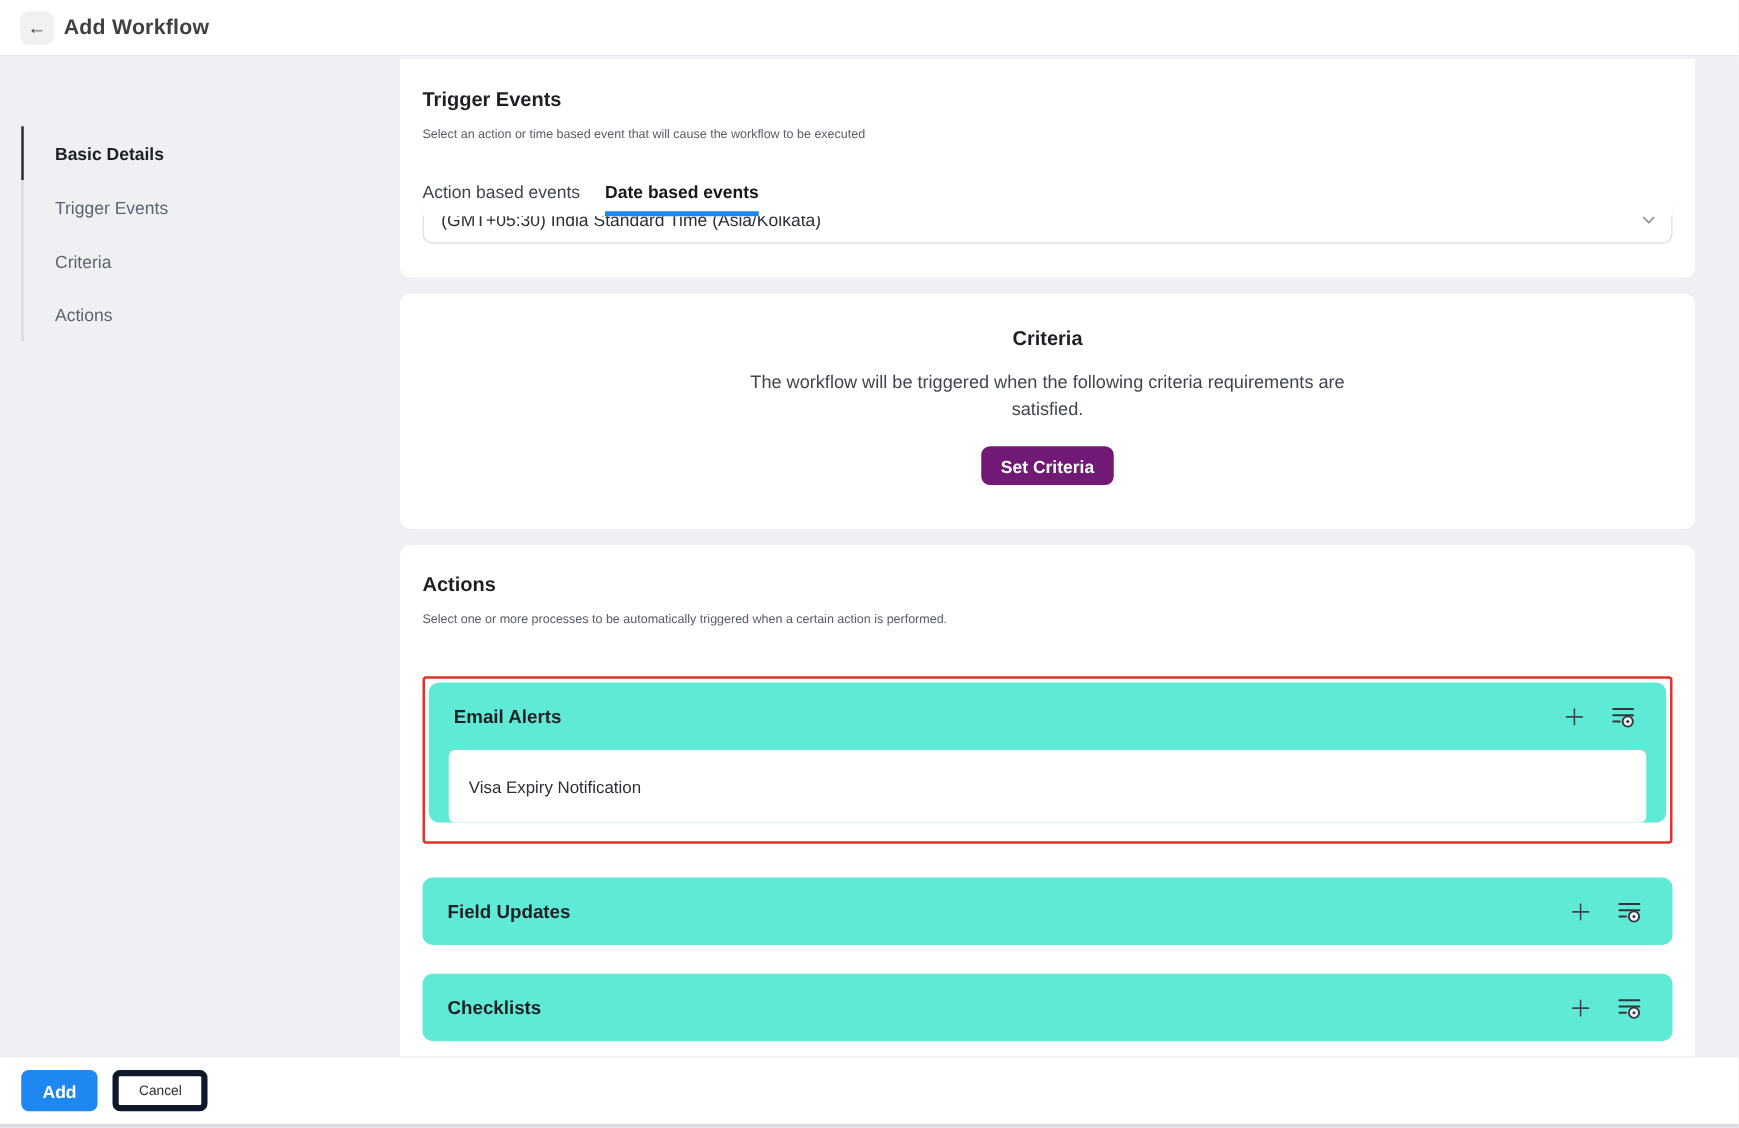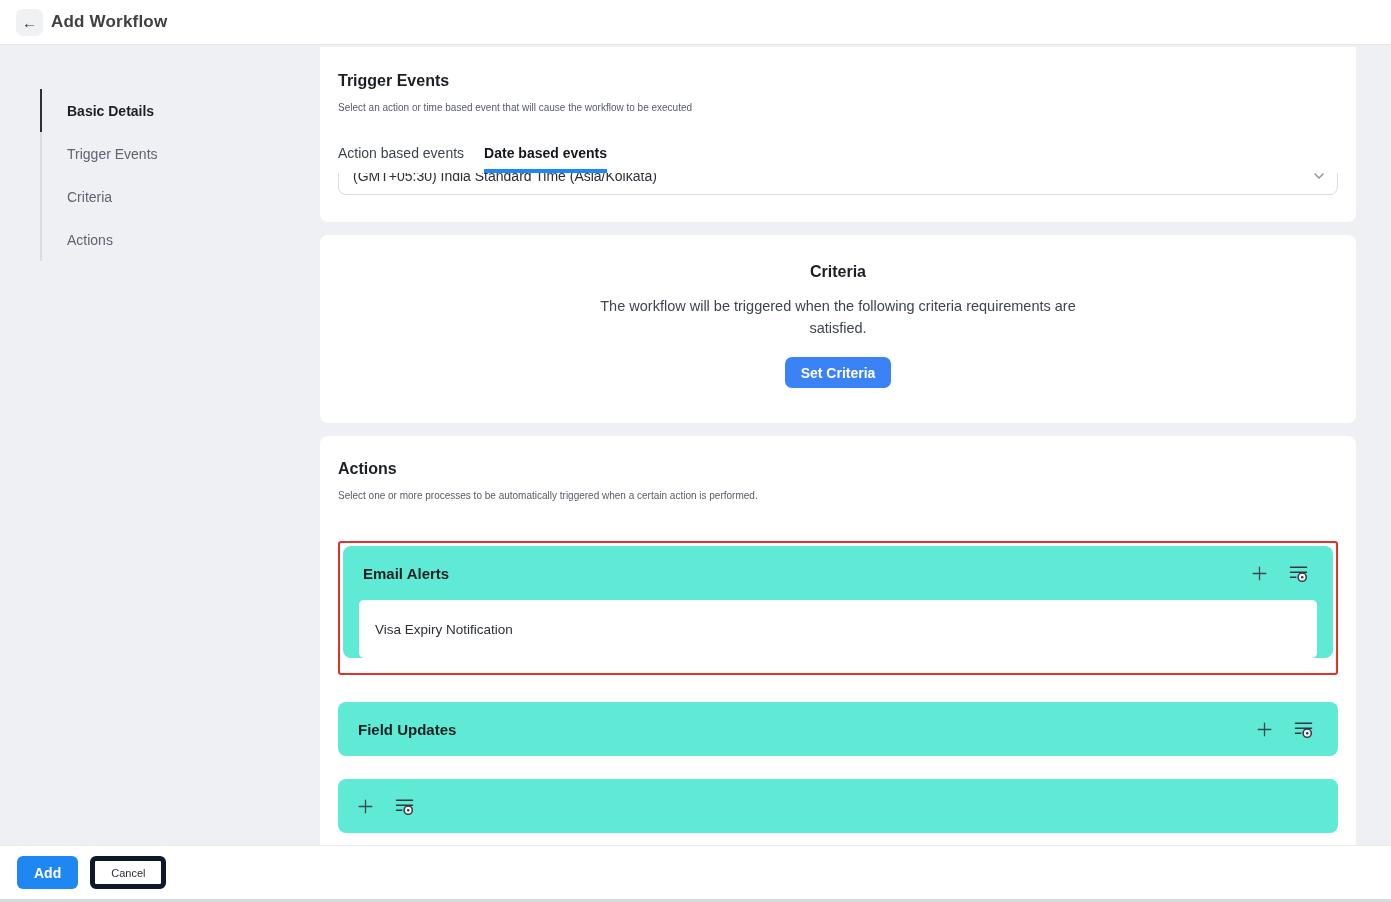--- a/index.html
+++ b/index.html
@@ -9,21 +9,21 @@
   .app { width:1391px; height:902px; background:#fff; display:flex; flex-direction:column; overflow:hidden; position:relative; }
 
   
   .topbar { height:45px; flex:none; background:#fff; border-bottom:1px solid #e3e5e9; display:flex; align-items:center; padding:0 16px; }
   .back-btn { width:27px; height:27px; flex:none; border:none; border-radius:7px; background:#f0f1f3; color:#2e3338; font-size:15px; line-height:1; display:flex; align-items:center; justify-content:center; cursor:pointer; }
   .topbar-title { margin-left:8px; font-size:17px; font-weight:700; color:#404040; letter-spacing:.2px; }
 
   
   .body { flex:1; position:relative; background:#eef0f3; overflow:hidden; }
 
-  .sidebar { position:absolute; left:0; top:0; bottom:0; width:313px;margin-left:23px; }
+  .sidebar { position:absolute; left:0; top:12px; bottom:0; width:313px; }
   .steps { margin:44px 0 0 17px; border-left:2px solid #d9dce0; }
   .step { position:relative; height:43px; display:flex; align-items:center; padding-left:25px; font-size:14px; color:#5e646f; cursor:pointer; }
   .step.active { color:#1c2025; font-weight:600; }
   .step.active::before { content:""; position:absolute; left:-2px; top:0; width:2px; height:43px; background:#2b3036; }
 
   .main { position:absolute; left:320px; top:0; width:1036px; }
   .card { background:#fff; border-radius:8px; }
   .card-title { font-size:16px; font-weight:600; color:#1c2025; }
   .card-sub { margin-top:12px; font-size:10px; color:#565c66; }
 
@@ -31,21 +31,21 @@
   .card-trigger { margin-top:2px; border-radius:0 0 8px 8px; padding:25px 18px 27px; }
   .tabs { display:flex; gap:20px; margin-top:32px; position:relative; z-index:2; background:#fff; }
   .tab { padding-bottom:8px; font-size:14px; color:#3e444e; border-bottom:4px solid transparent; cursor:pointer; }
   .tab.active { color:#14171b; font-weight:700; border-bottom-color:#1e87f2; }
   .tz-select { position:relative; z-index:1; margin-top:-16px; height:38px; border:1px solid #d9dce1; border-radius:8px; display:flex; align-items:center; padding:0 14px; font-size:14px; color:#2b3036; background:#fff; cursor:pointer; }
   .tz-caret { position:absolute; right:13px; top:15px; color:#8b9098; }
 
   
   .card-criteria { margin-top:13px; height:188px; text-align:center; padding-top:28px; }
   .criteria-desc { margin:14px auto 0; max-width:530px; font-size:14.5px; line-height:22px; color:#3f454e; }
-  .btn-primary { margin-top:18px; background:#3b82f6; color:#fff; border:none; border-radius:7px; height:31px; padding:0 16px; font-size:14px; font-weight:600; cursor:pointer; }
+  .btn-primary { margin-top:18px; background:#701a75; color:#fff; border:none; border-radius:7px; height:31px; padding:0 16px; font-size:14px; font-weight:600; cursor:pointer; }
 
   
   .card-actions { margin-top:13px; padding:24px 18px; min-height:470px; }
   .highlight-wrap { margin-top:40px; border:2px solid #df332e; border-radius:3px; padding:3px; }
   .section { background:#5eead4; border-radius:8px; }
   .section-head { height:54px; display:flex; align-items:center; padding:0 24px 0 20px; }
   .section-label { flex:1; font-size:15px; font-weight:600; color:#1c2025; }
   .icon-btn { background:none; border:none; padding:0; cursor:pointer; display:flex; align-items:center; justify-content:center; }
   .plus-btn { margin-right:21px; }
   .section-item { margin:0 16px 12px; height:58px; background:#fff; border-radius:5px; display:flex; align-items:center; padding:0 16px; font-size:13.5px; color:#2b3036; cursor:pointer; }
@@ -162,20 +162,21 @@
                   <circle cx="14.2" cy="14.2" r="4.1" fill="#f0f1f4" stroke="#33383f" stroke-width="1.5"></circle>
                   <circle cx="14.2" cy="14.2" r="1.2" fill="#33383f"></circle>
                 </svg>
               </span>
             </button>
           </div>
         </div>
 
         <div class="section section-checklists">
           <div class="section-head">
+            <div class="section-label">Checklists</div>
             <button class="icon-btn plus-btn">
               <span>
                 <svg width="15" height="15" viewBox="0 0 15 15">
                     <path d="M7.5 1.2v12.6M1.2 7.5h12.6" stroke="#41474f" stroke-width="1.3" stroke-linecap="round"></path>
                   </svg>
               </span>
             </button>
             <button class="icon-btn">
               <span>
                 <svg width="21" height="21" viewBox="0 0 21 21">

